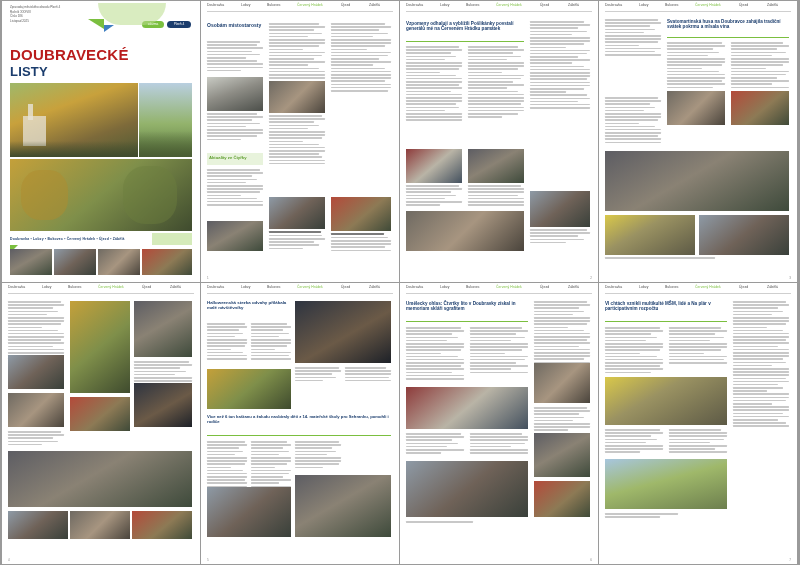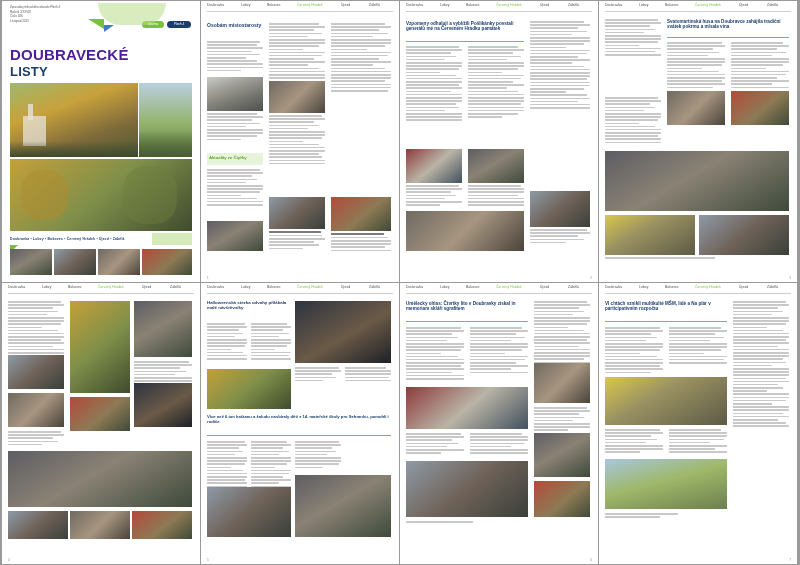--- a/index.html
+++ b/index.html
@@ -32,21 +32,21 @@
   .g-indoor{background:linear-gradient(135deg,#6f6a62 0%,#a79580 50%,#4a443c 100%)}
   .g-red{background:linear-gradient(140deg,#b44a3a 0%,#8d7a55 55%,#3f4a38 100%)}
   .g-portrait{background:linear-gradient(160deg,#c9cbc4 0%,#8e8d86 45%,#4c4f4a 100%)}
   .g-dig{background:linear-gradient(150deg,#d9c84a 0%,#9a9262 40%,#5d5a46 100%)}
   .g-court{background:linear-gradient(165deg,#a7c6de 0%,#9fb86a 45%,#6d7f4e 100%)}
   .g-night{background:linear-gradient(150deg,#2e3440 0%,#6b5a47 55%,#1d2128 100%)}
   .g-flag{background:linear-gradient(140deg,#8e3b3b 0%,#b9b4a6 50%,#43505e 100%)}
   .g-leaf{background:linear-gradient(140deg,#c4a03a 0%,#7f8f4a 50%,#3f4b2e 100%)}
   .mast-meta{position:absolute;left:8px;top:4px;font-size:3px;color:#5a5a5a;line-height:1.5}
   .pill{position:absolute;border-radius:5px;font-size:3.2px;color:#fff;text-align:center;padding:1.4px 0;}
-  .logo-title{position:absolute;left:8px;top:47px;font-size:15px;font-weight:bold;color:#4c1d95;letter-spacing:.2px;line-height:.95}
+  .logo-title{position:absolute;left:8px;top:47px;font-size:15px;font-weight:bold;color:#b91c1c;letter-spacing:.2px;line-height:.95}
   .logo-sub{position:absolute;left:8px;top:63px;font-size:13px;font-weight:bold;color:#1b3d6d;letter-spacing:.2px}
   .villages{position:absolute;left:8px;top:236px;font-size:3.4px;color:#1b3d6d;font-weight:bold;letter-spacing:.2px}
   .green-shape{position:absolute;background:#7bbf3f;}
   .lblue-shape{position:absolute;background:#3f7fc1;}
   .lgreen-shape{position:absolute;background:#b9dd8c;}
 
   .boxhead{font-weight:bold;color:#1b3d6d;font-size:4.2px;line-height:1.2}
   .boxhead.g{color:#5f9e2f}
   .pg{position:absolute;bottom:2px;font-size:3px;color:#8a8a8a}
 </style>

